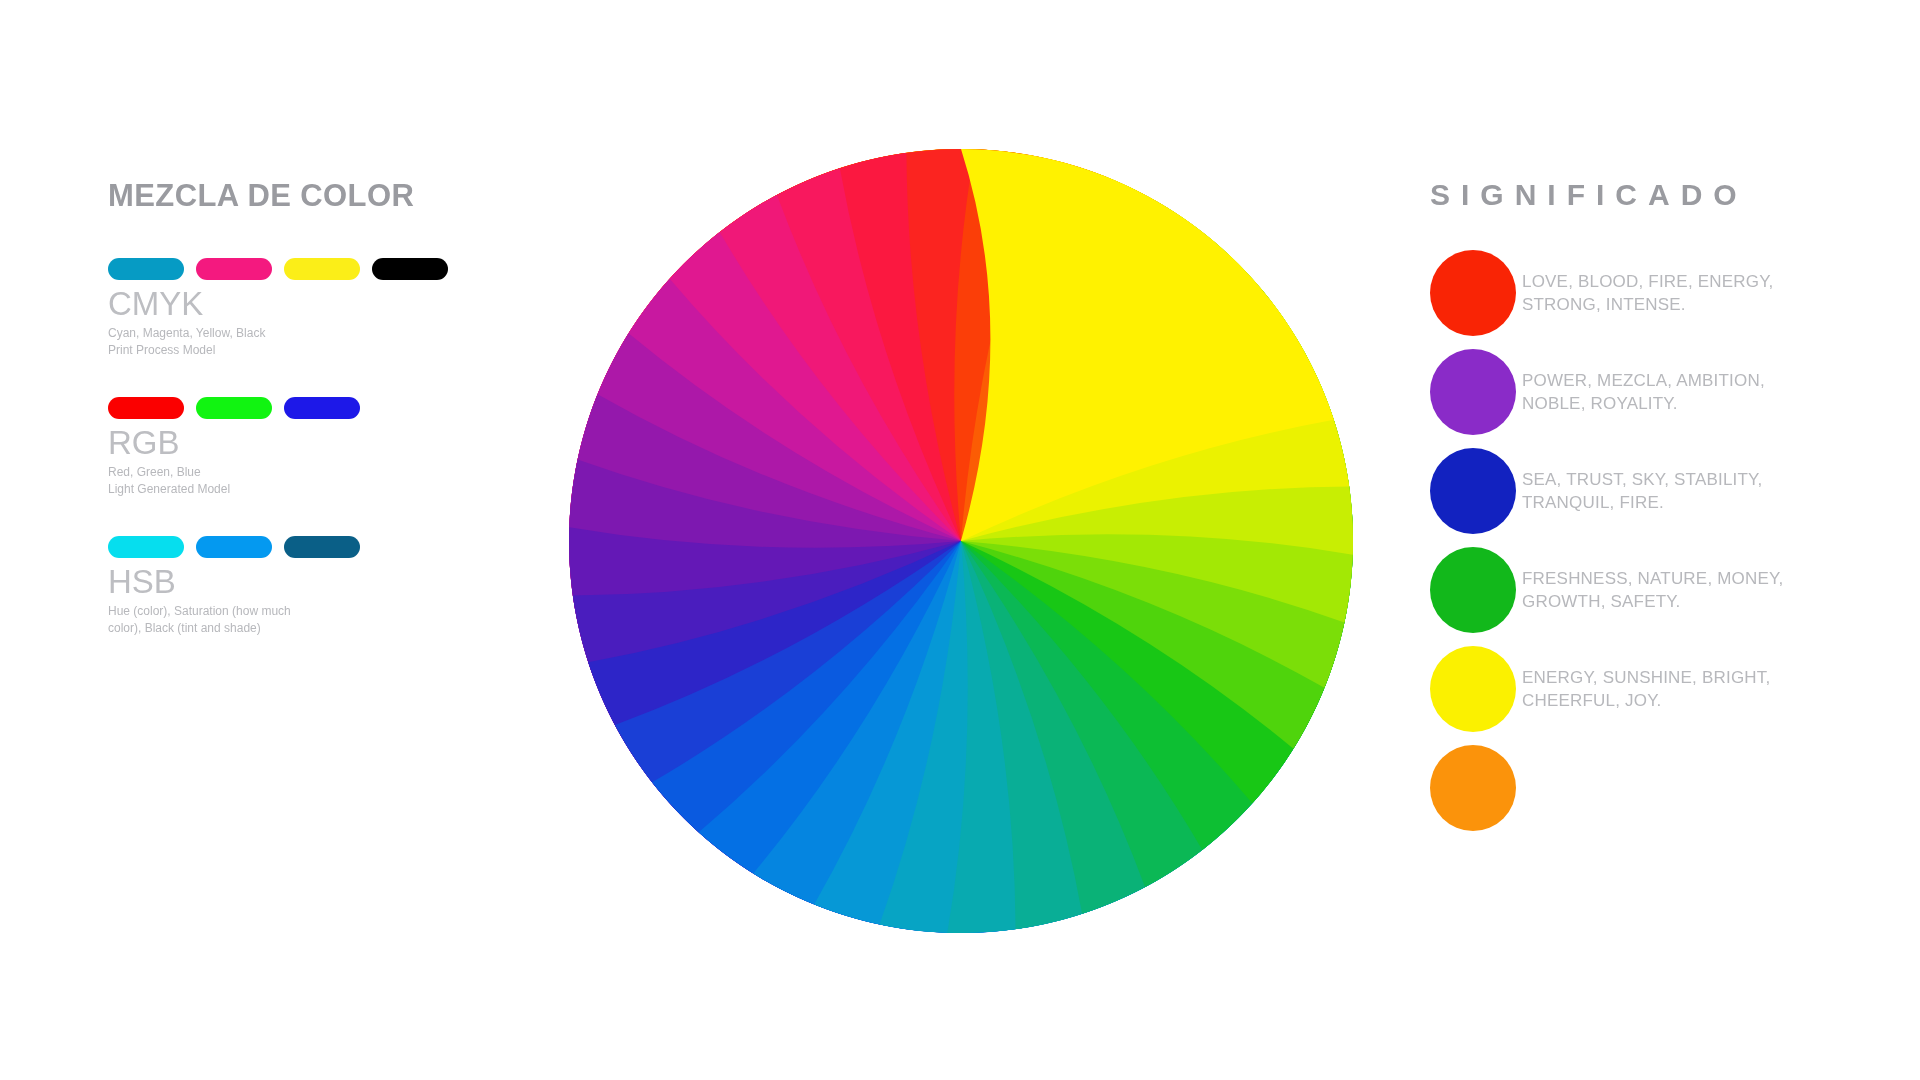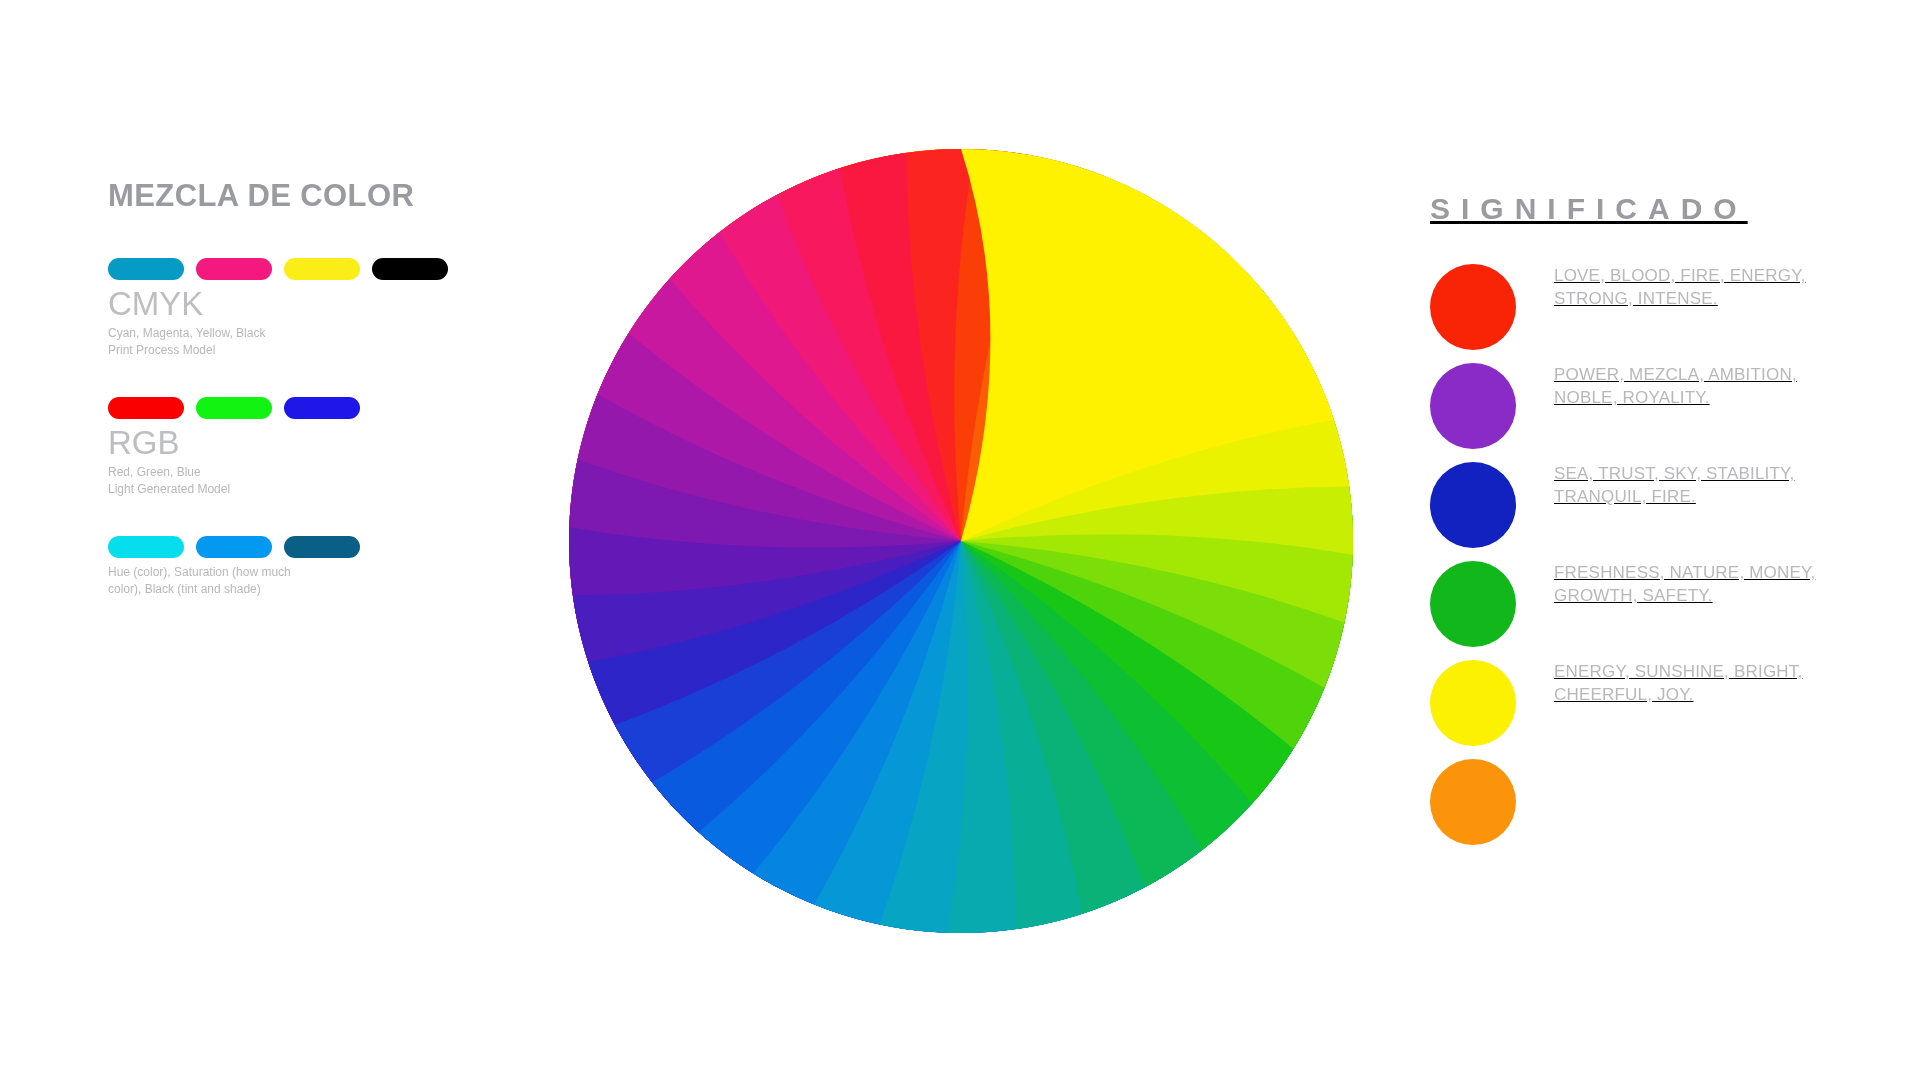--- a/index.html
+++ b/index.html
@@ -81,43 +81,42 @@
     top: 133px;
     width: 815px;
     height: 815px;
   }
   #wheel-svg { display: block; width: 815px; height: 815px; }
 
   
   .right-col {
     position: absolute;
     left: 1430px;
-    top: 192px;
+    top: 178px;
     width: 430px;
-    text-decoration: underline;
   }
 
   .sig-heading {
     font-size: 30px;
     font-weight: bold;
     color: #9a9ba0;
     letter-spacing: 11px;
     margin: 0 0 38px 0;
     white-space: nowrap;
   }
 
   .meaning-list {
     display: flex;
     flex-direction: column;
     gap: 13px;
   }
   .meaning-item {
     display: flex;
-    align-items: flex-start;
-    gap: 38px;
+    align-items: center;
+    gap: 6px;
   }
   .meaning-dot {
     width: 86px;
     height: 86px;
     border-radius: 50%;
     flex: 0 0 86px;
   }
   .meaning-text {
     font-size: 17px;
     color: #b7b8bc;
@@ -154,20 +153,21 @@
           <div class="model-name">RGB</div>
           <div class="model-desc">Red, Green, Blue</div>
           <div class="model-desc">Light Generated Model</div>
         </div>
         <div class="model-block">
           <div class="swatch-row">
             <div class="swatch" style="background: rgb(6, 222, 238);"></div>
             <div class="swatch" style="background: rgb(4, 153, 240);"></div>
             <div class="swatch" style="background: rgb(10, 95, 135);"></div>
           </div>
+          <div class="model-name">HSB</div>
           <div class="model-desc">Hue (color), Saturation (how much</div>
           <div class="model-desc">color), Black (tint and shade)</div>
         </div>
       </div>
   </div>
 
   <div id="wheel-wrap">
     <svg id="wheel-svg" viewBox="0 0 815 815" xmlns="http://www.w3.org/2000/svg">
         <path d="M 408.00 408.00 Q 429.94 193.52 339.93 21.96 A 392 392 0 0 1 754.12 223.97 Q 574.57 290.50 408.00 408.00 Z" fill="#FFD400"></path>
         <path d="M 408.00 408.00 Q 392.36 192.97 273.93 39.64 A 392 392 0 0 1 716.90 166.66 Q 551.63 263.36 408.00 408.00 Z" fill="#FEB800"></path>

